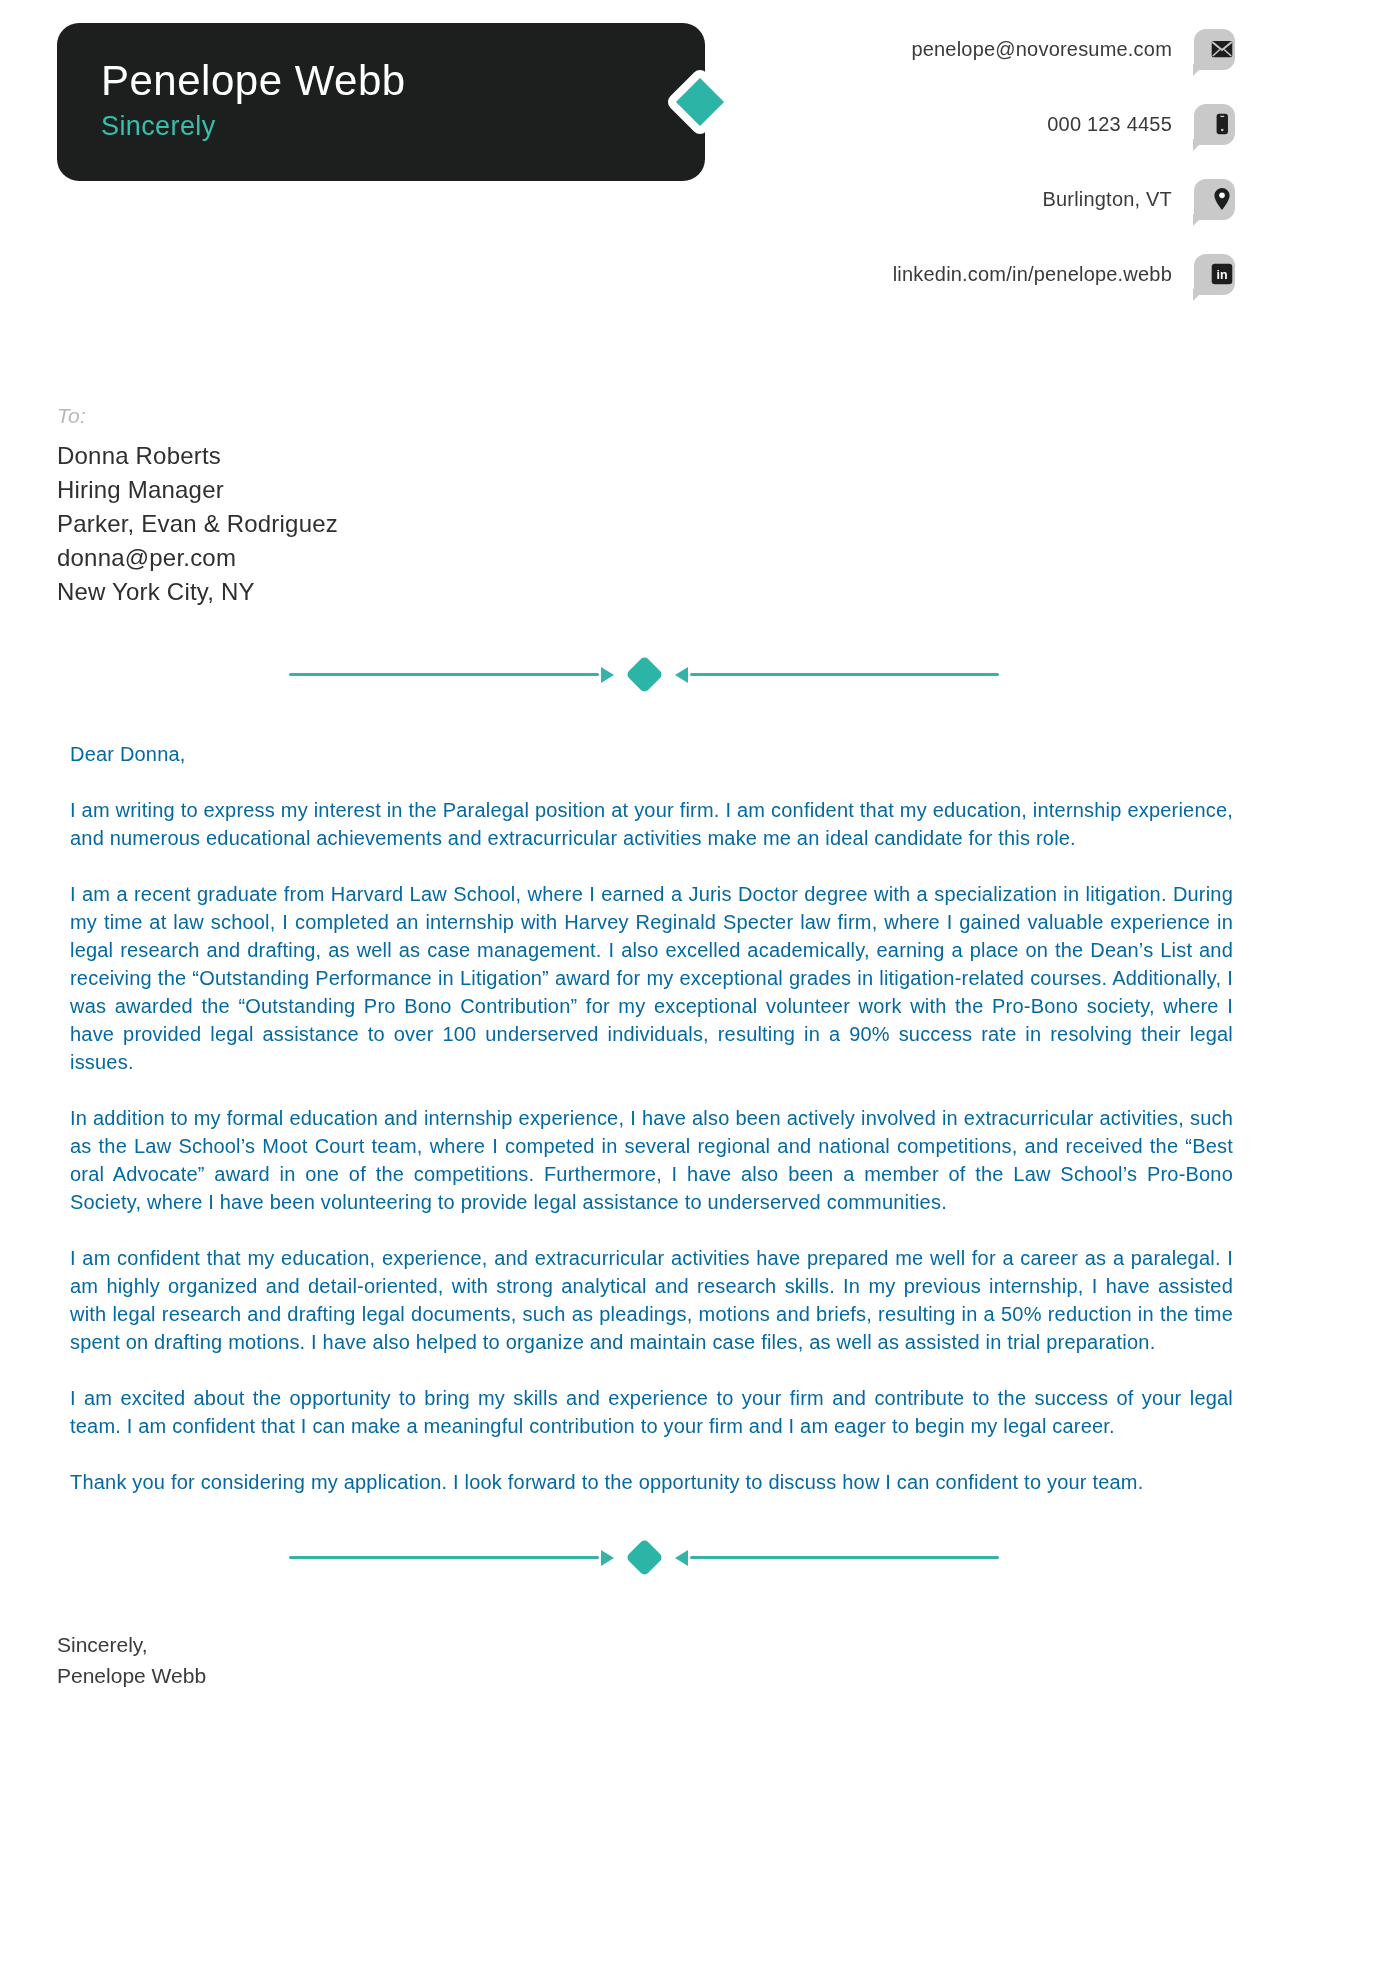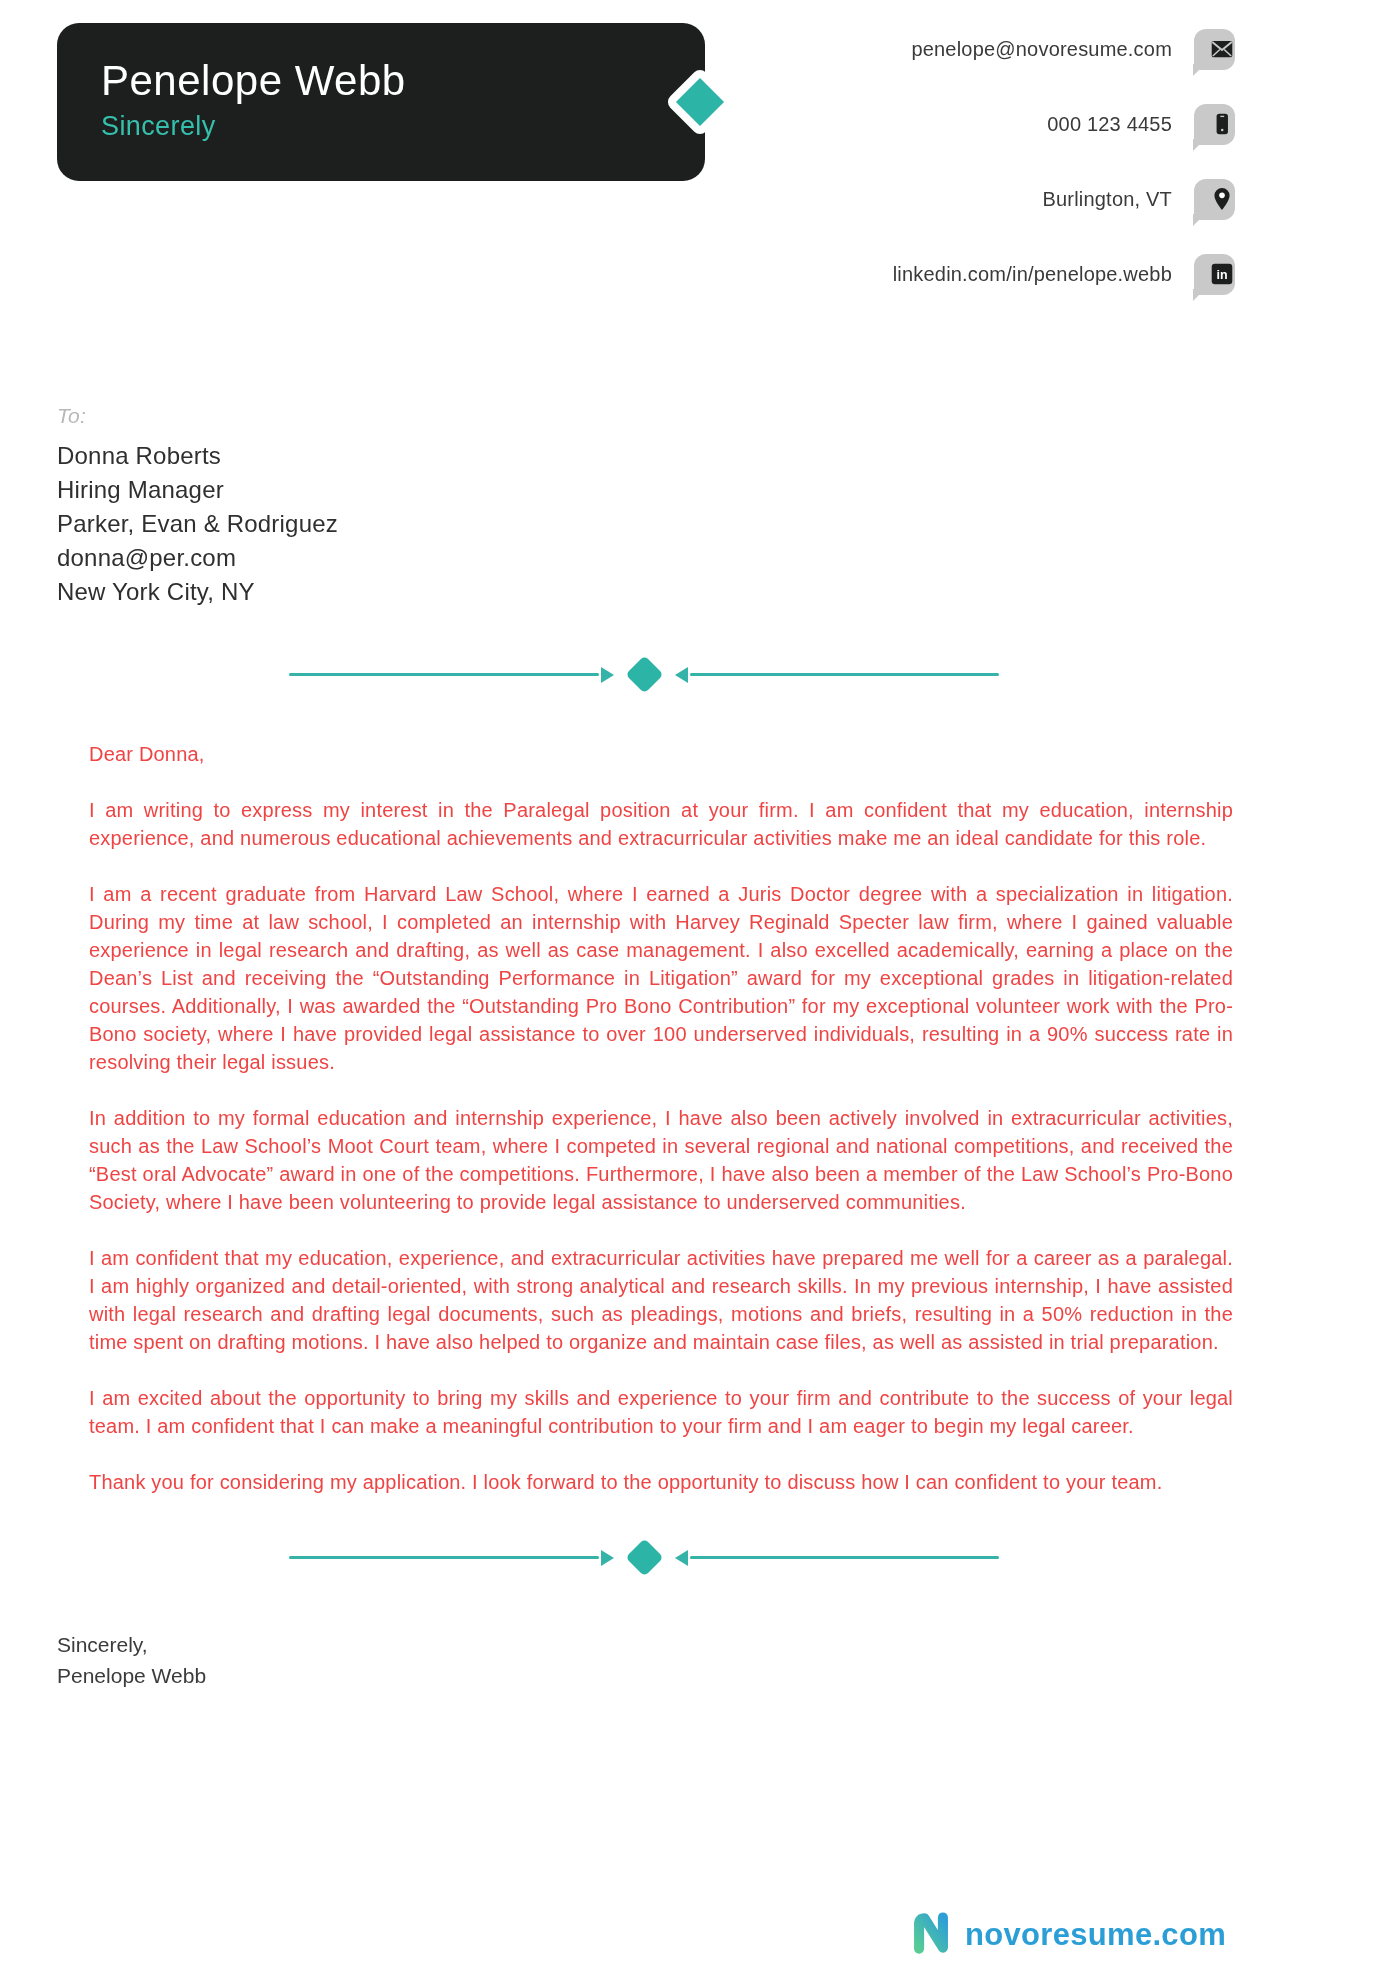--- a/index.html
+++ b/index.html
@@ -134,25 +134,25 @@
     background: #2cb4a7;
     border-radius: 5px;
     transform: rotate(45deg);
     margin: 0 17px;
   }
   .divider-1 { margin-top: 52px; }
   .divider-2 { margin-top: 48px; }
 
   
   .letter {
-    padding: 0 55px 0 89px;
+    padding: 0 55px 0 70px;
     margin-top: 52px;
     font-size: 20px;
     line-height: 28px;
-    color: #ef4444;
+    color: #0369a1;
     letter-spacing: 0.2px;
   }
   .salutation { margin: 0 0 28px; }
   .letter p { margin: 0 0 28px; text-align: justify; }
   .letter p:last-child { margin-bottom: 0; }
 
   
   .closing {
     margin: 58px 8px 0 57px;
     font-size: 21px;
@@ -263,28 +263,14 @@
     <div class="mid-diamond"></div>
     <div class="arrow-left"></div>
     <div class="line"></div>
   </div>
 
   <div class="closing">
     <div>Sincerely,</div>
     <div>Penelope Webb</div>
   </div>
 
-  <div class="footer">
-    <span>
-      <svg width="44" height="44" viewBox="0 0 48 48">
-        <defs>
-          <linearGradient id="ng" x1="0" y1="1" x2="1" y2="0">
-            <stop offset="0" stop-color="#56cb96"></stop>
-            <stop offset="1" stop-color="#2d9fd6"></stop>
-          </linearGradient>
-        </defs>
-        <path d="M11 41 V14 q0-6 6-6 l0 0 L37 40 V7" stroke="url(#ng)" stroke-width="11" fill="none" stroke-linecap="round" stroke-linejoin="round"></path>
-      </svg>
-    </span>
-    <span class="brand-text">novoresume.com</span>
-  </div>
 
 </div>
 
 </body></html>

